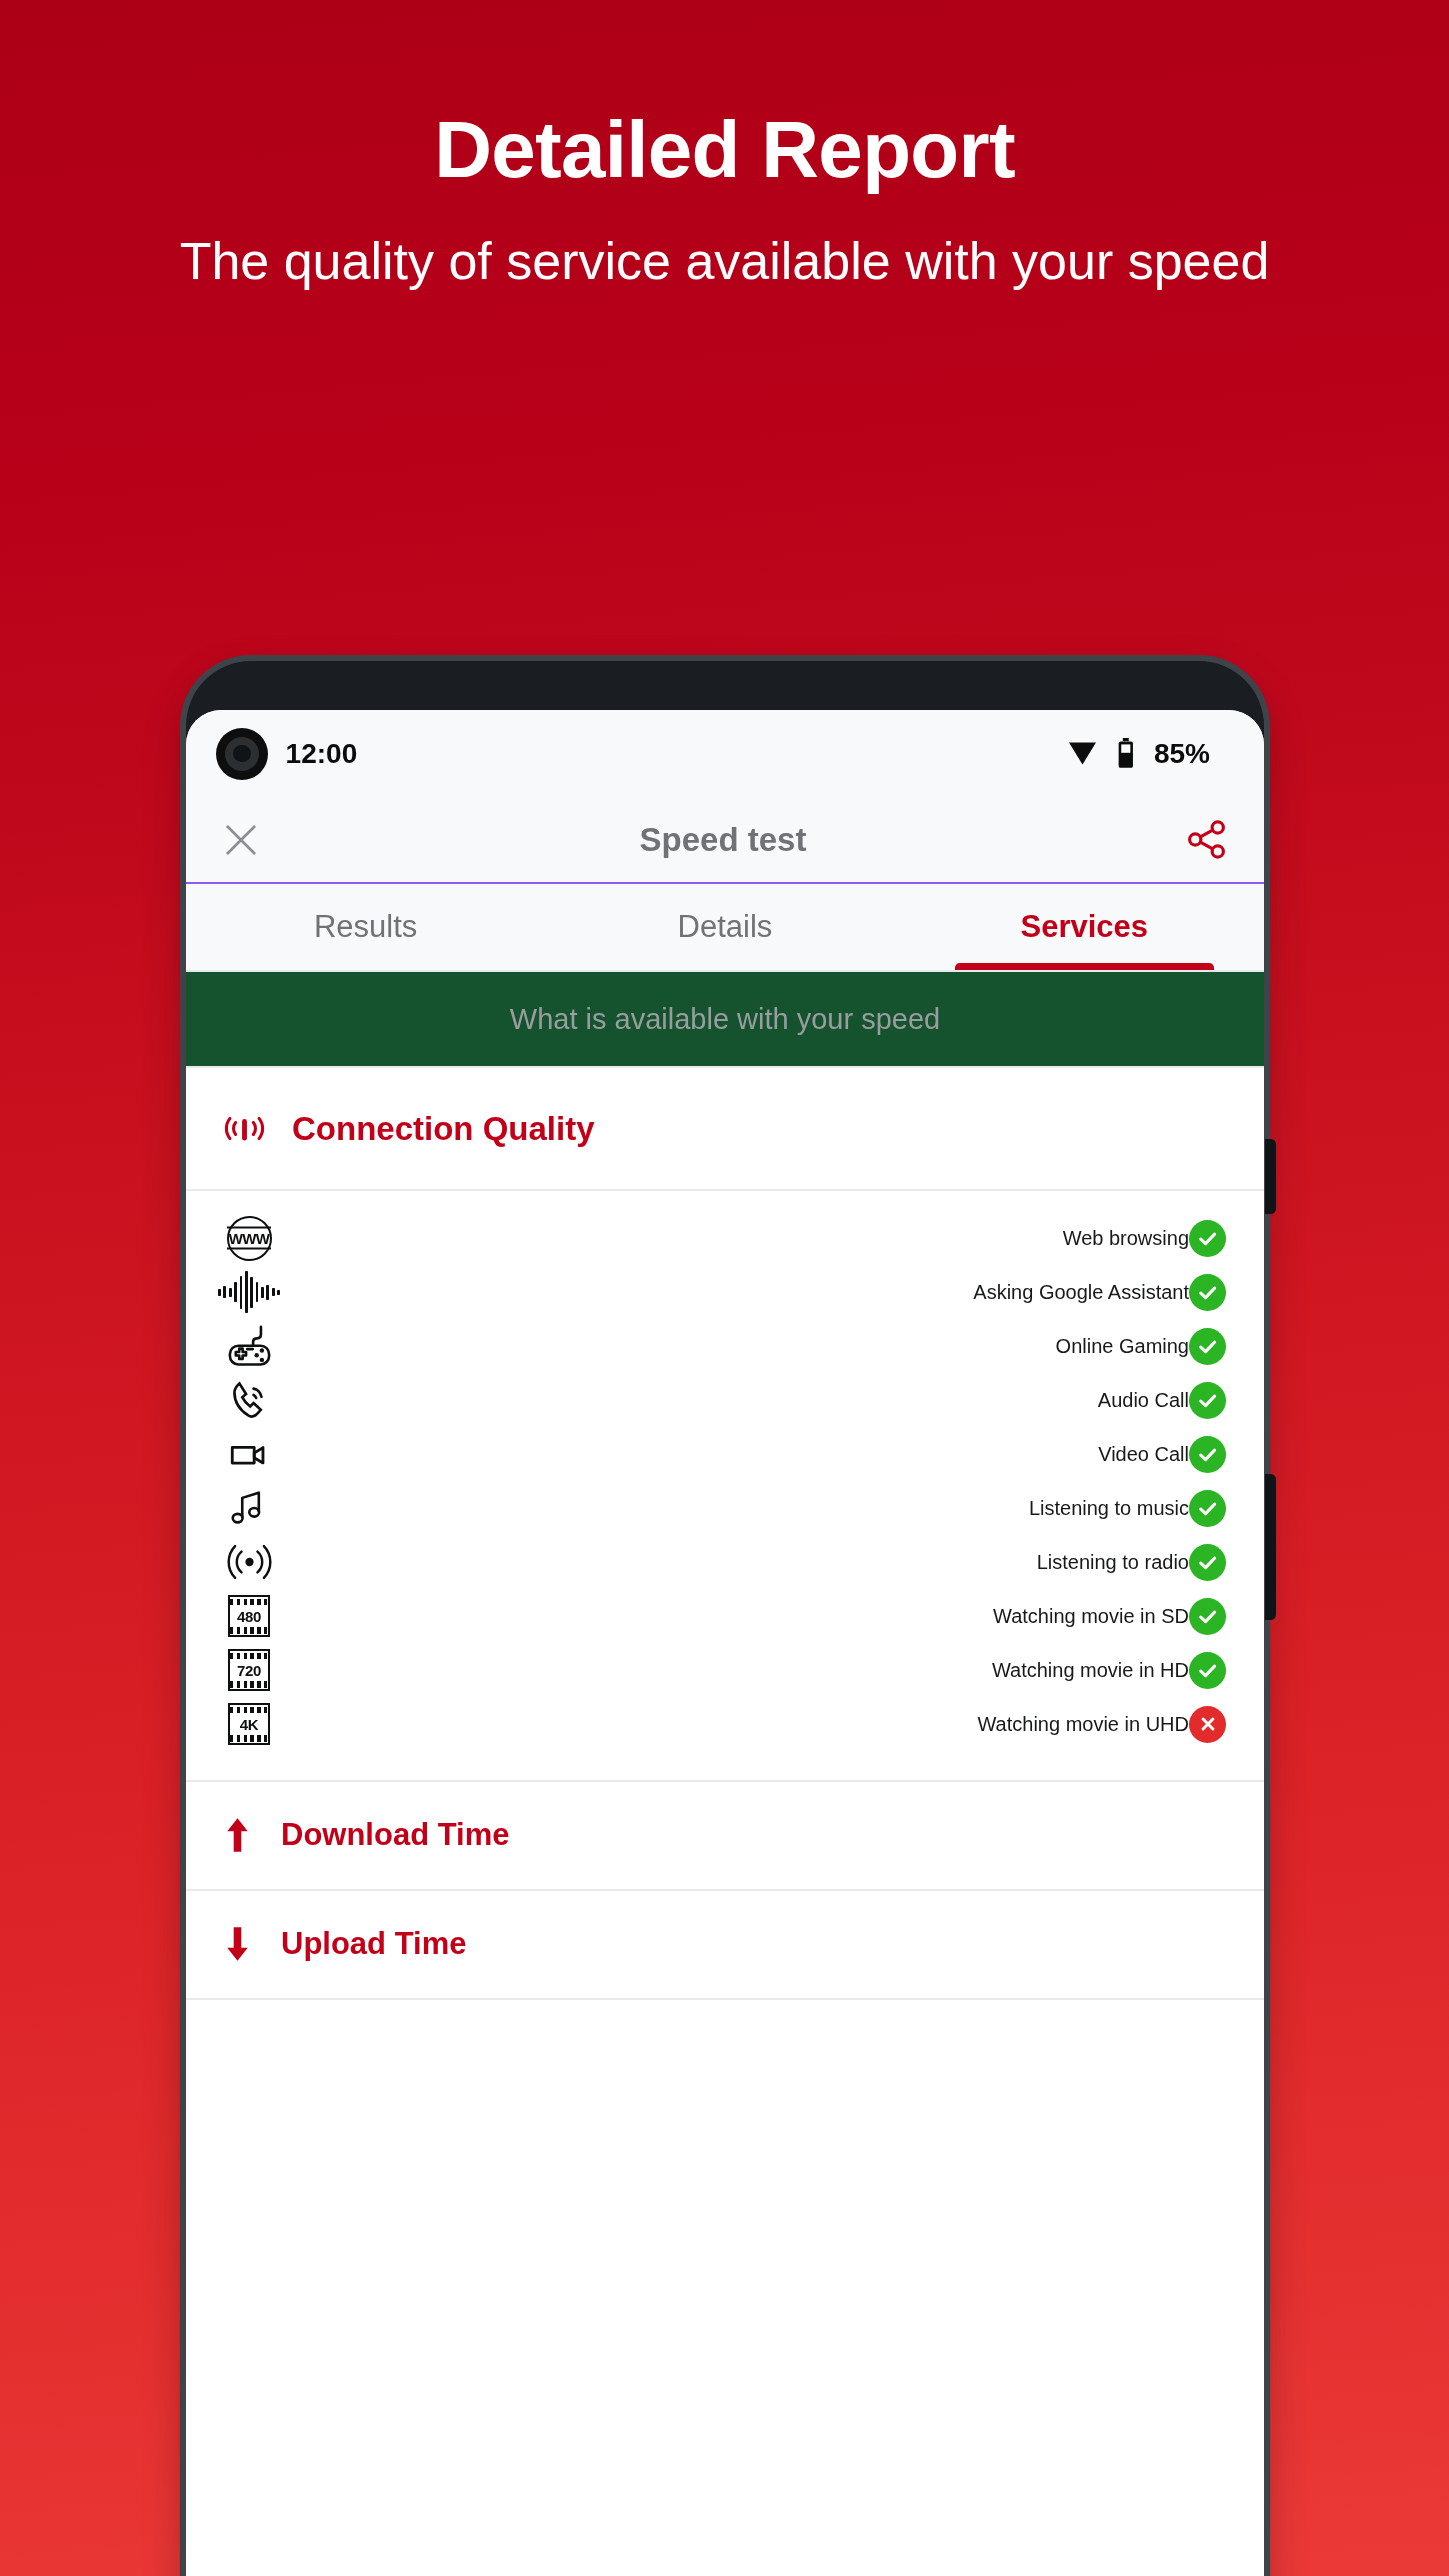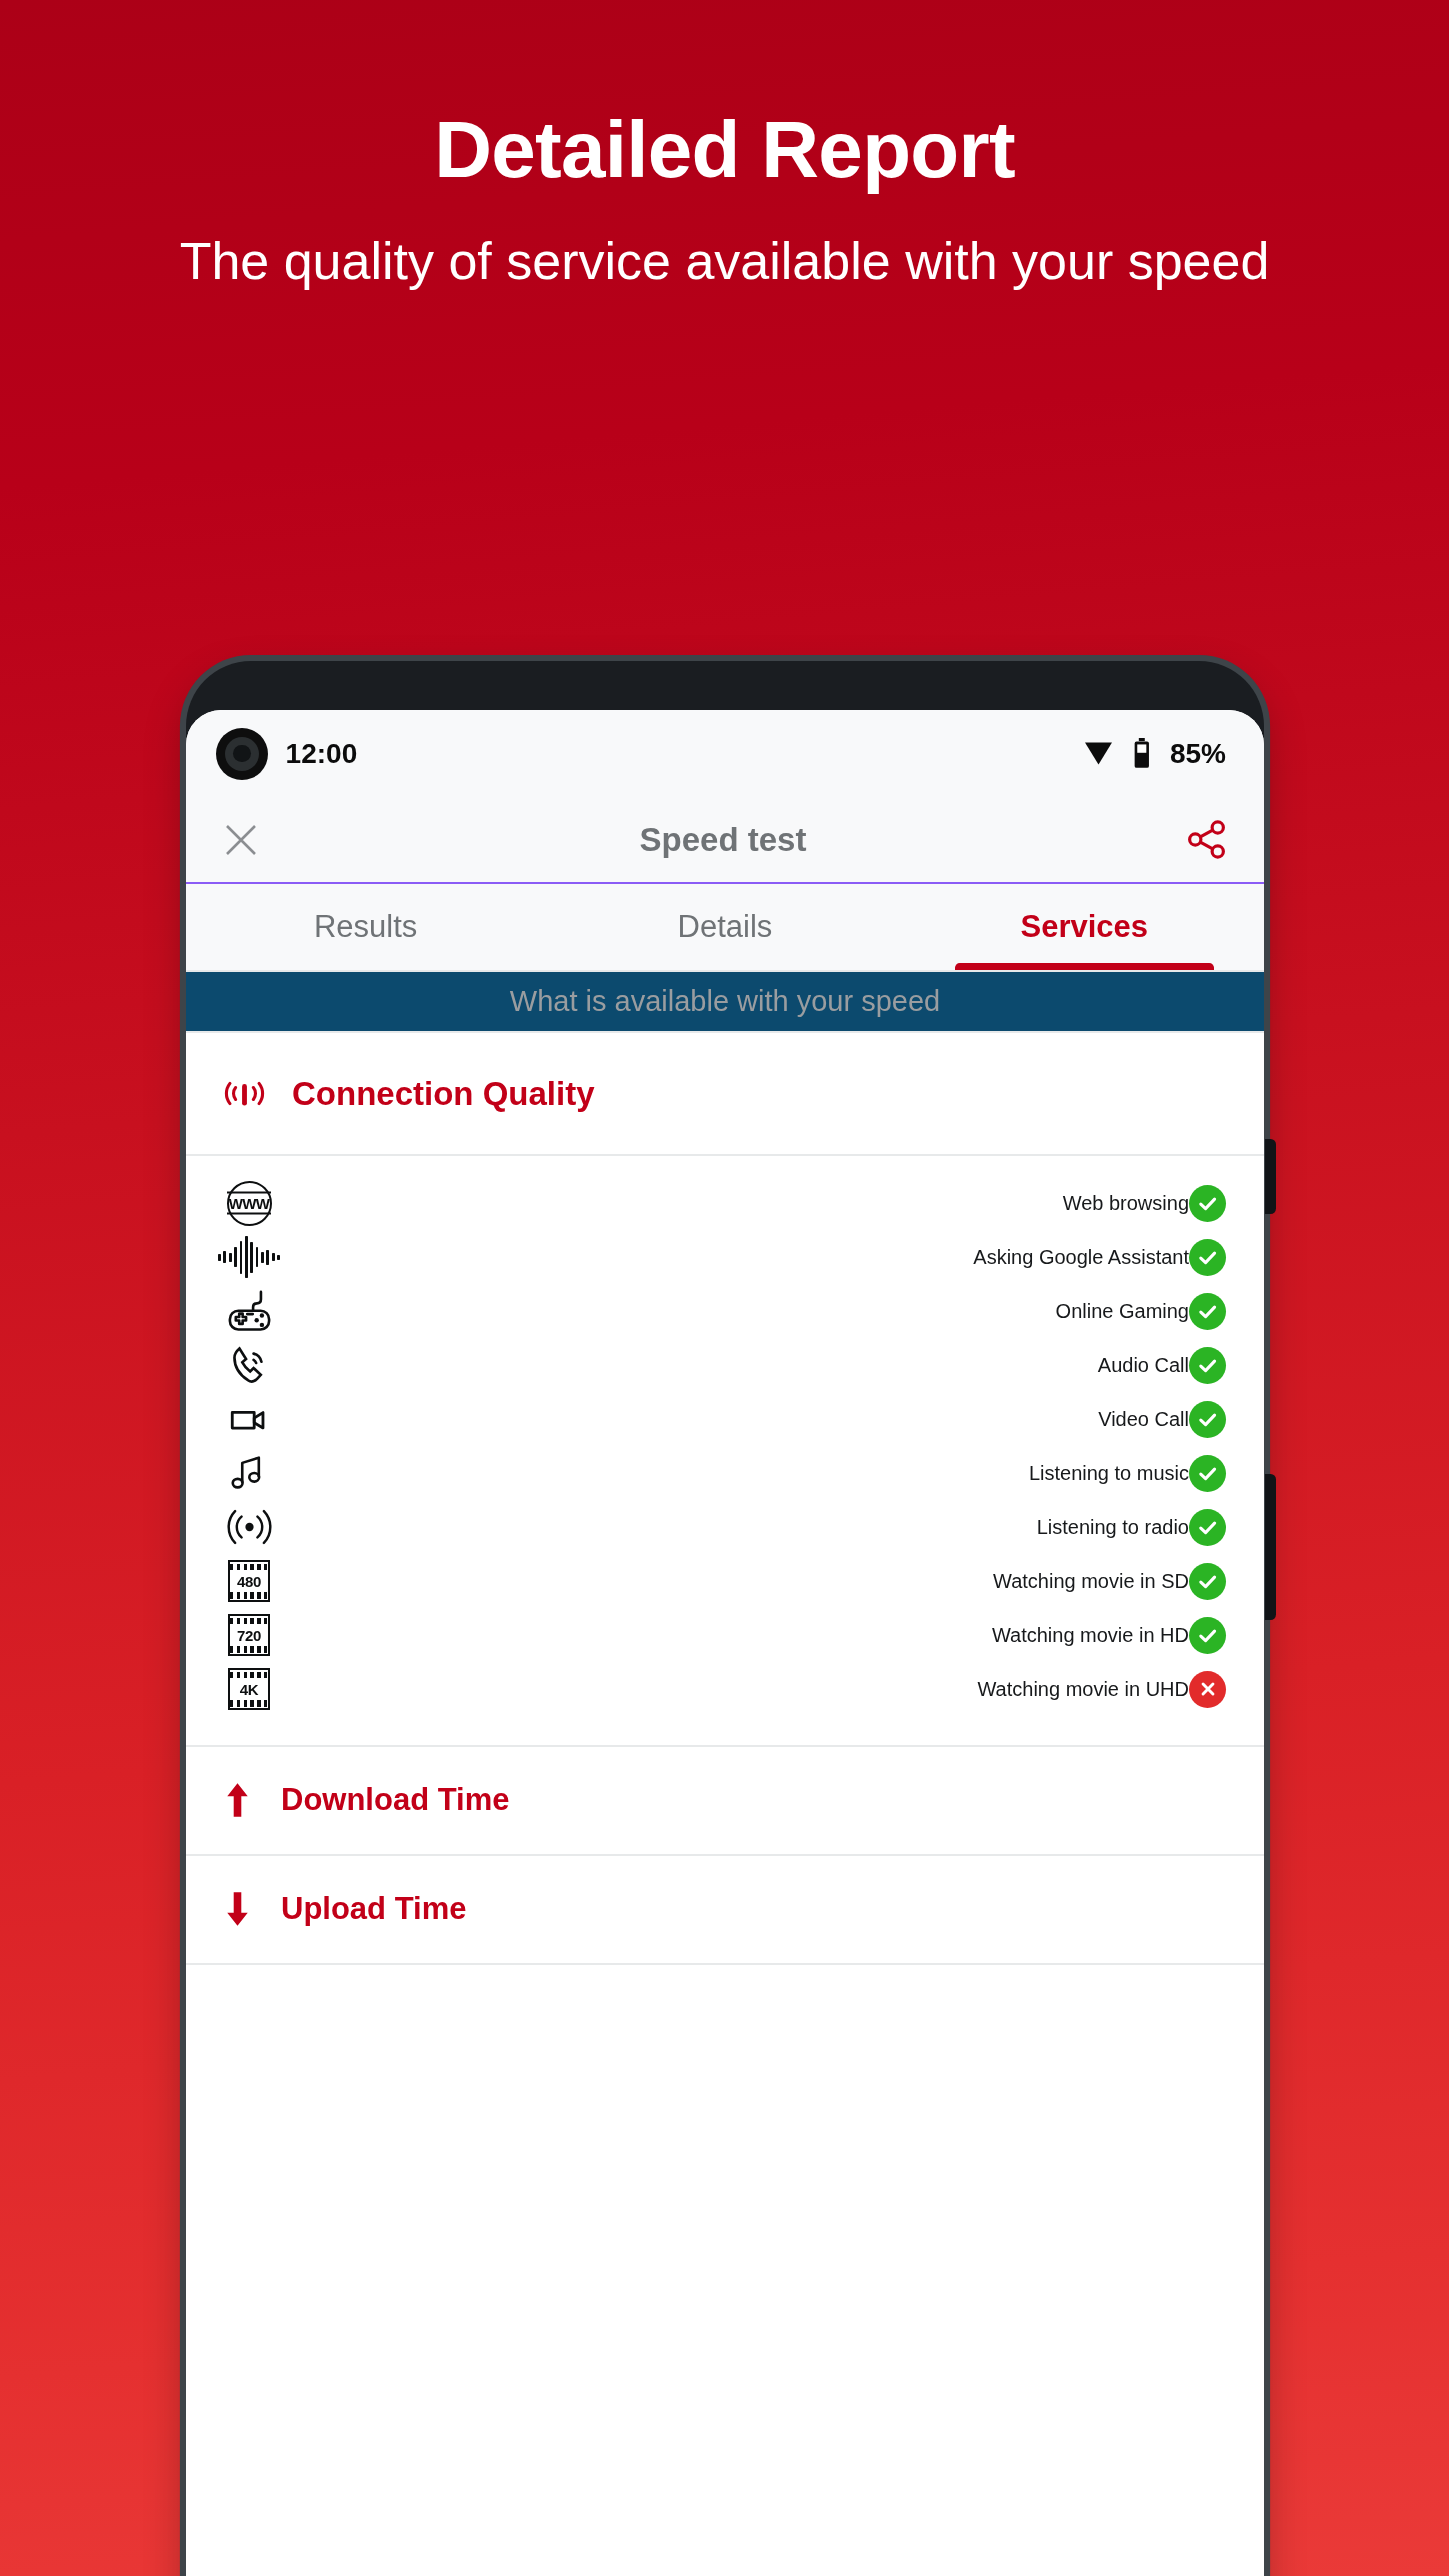--- a/index.html
+++ b/index.html
@@ -74,21 +74,21 @@
     overflow: hidden;
   }
 
   
   .statusbar {
     position: relative;
     height: 87px;
     background: #f8f9fa;
     display: flex;
     align-items: center;
-    padding: 0 38px 0 30px;
+    padding: 0 54px 0 30px;
   }
   .punchhole {
     width: 52px; height: 52px;
     border-radius: 50%;
     background: #0e0e0e;
     display: flex; align-items: center; justify-content: center;
     flex: 0 0 auto;
   }
   .punchhole .ring1 {
     width: 34px; height: 34px; border-radius: 50%;
@@ -159,22 +159,22 @@
     left: 14%;
     right: 14%;
     bottom: 0;
     height: 7.5px;
     background: #c20018;
     border-radius: 4.7px 4.7px 0 0;
   }
 
   
   .subtitle-strip {
-    height: 61px;
-    background: #0c4a6e;
+    height: 96px;
+    background: #14532d;
     display: flex;
     align-items: center;
     justify-content: center;
     font-size: 29px;
     color: #9a9da0;
     border-bottom: 2px solid #e7e9ea;
   }
 
   
   .section-head {

